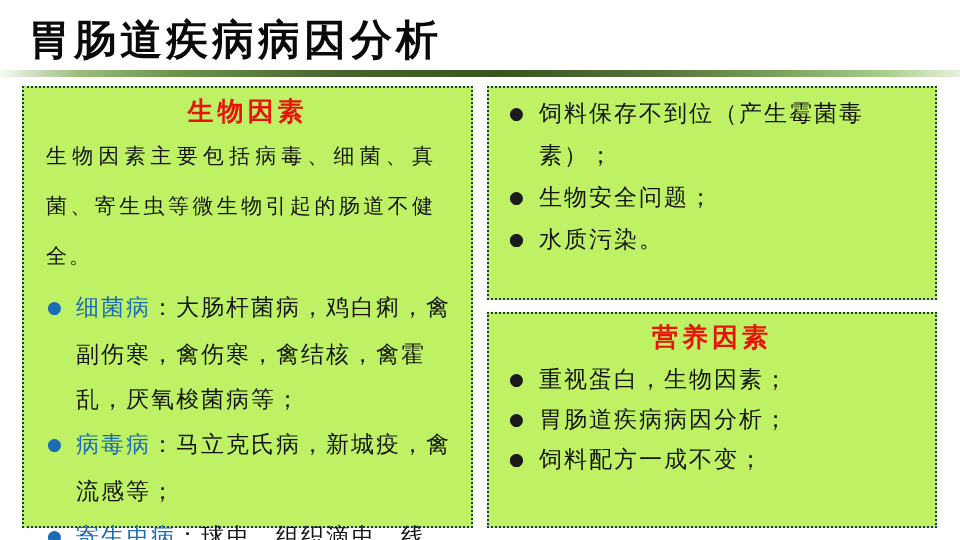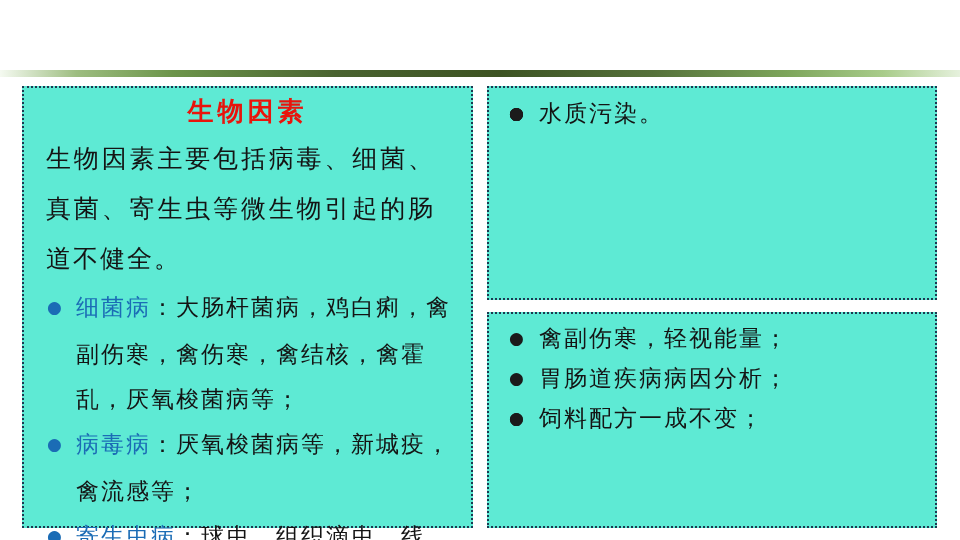--- a/index.html
+++ b/index.html
@@ -27,47 +27,47 @@
     left: 0; top: 70px;
     width: 960px; height: 7px;
     background: linear-gradient(90deg,
       #f5faf1 0%, #9dbd80 8%, #6c954a 18%, #4a6330 35%,
       #3d5322 52%, #55713a 68%, #7da55b 82%, #a8cc8a 92%, #e6f1dd 100%);
   }
 
   
   .box {
     position: absolute;
-    background: #5eead4;
+    background: #bef264;
     border: 2px dotted #1c3850;
     box-sizing: border-box;
   }
   .box-bio  { left: 22px;  top: 86px;  width: 451px; height: 442px; }
   .box-mgmt { left: 487px; top: 86px;  width: 450px; height: 214px; }
   .box-nutr { left: 487px; top: 312px; width: 450px; height: 216px; }
 
   .box-title {
     margin: 6px 0 0 0;
     text-align: center;
     font-size: 26px;
     font-weight: bold;
     letter-spacing: 4px;
     color: #e8140c;
     font-family: "DejaVu Serif", serif;
   }
 
   
   .intro {
     margin: 4px 36px 0 22px;
-    font-size: 25px;
+    font-size: 21px;
     line-height: 50px;
     letter-spacing: 2px;
     color: #141414;
     text-align: justify;
-    font-family: Liberation Sans, sans-serif;
+    font-family: Liberation Mono, monospace;
   }
   ul.disease-list {
     list-style: none;
     margin: 2px 0 0 0;
     padding: 0 16px 0 0;
   }
   ul.disease-list li {
     position: relative;
     padding-left: 52px;
     font-size: 23px;
@@ -103,59 +103,61 @@
   }
   .box-mgmt ul.factor-list li { line-height: 42px; }
   .box-nutr ul.factor-list li { line-height: 40px; }
   ul.factor-list .bullet { left: 20px; line-height: inherit; }
 </style>
 </head>
 <body>
 
 <div class="slide">
 
+  <div class="slide-title">胃肠道疾病病因分析</div>
   <div class="divider"></div>
 
   <div class="box box-bio">
     <h2 class="box-title">生物因素</h2>
     <p class="intro">生物因素主要包括病毒、细菌、真菌、寄生虫等微生物引起的肠道不健全。</p>
     <ul class="disease-list">
       <li>
         <span class="bullet blue">●</span><span class="term">细菌病</span><span>：大肠杆菌病，鸡白痢，禽副伤寒，禽伤寒，禽结核，禽霍乱，厌氧梭菌病等；</span>
       </li>
       <li>
-        <span class="bullet blue">●</span><span class="term">病毒病</span><span>：厌氧梭菌病等，新城疫，禽流感等；</span>
+        <span class="bullet blue">●</span><span class="term">病毒病</span><span>：马立克氏病，新城疫，禽流感等；</span>
       </li>
       <li>
         <span class="bullet blue">●</span><span class="term">寄生虫病</span><span>：球虫，组织滴虫，线虫，绦虫等。</span>
       </li>
     </ul>
   </div>
 
   <div class="box box-mgmt">
     <ul class="factor-list">
       <li>
-        <span class="bullet dark">●</span>
+        <span class="bullet dark">●</span><span>饲料保存不到位（产生霉菌毒素）；</span>
       </li>
       <li>
-        <span class="bullet dark">●</span>
+        <span class="bullet dark">●</span><span>生物安全问题；</span>
       </li>
       <li>
         <span class="bullet dark">●</span>
       </li>
       <li>
         <span class="bullet dark">●</span><span>水质污染。</span>
       </li>
     </ul>
   </div>
 
   <div class="box box-nutr">
+    <h2 class="box-title">营养因素</h2>
     <ul class="factor-list">
       <li>
-        <span class="bullet dark">●</span><span>禽副伤寒，轻视能量；</span>
+        <span class="bullet dark">●</span><span>重视蛋白，生物因素；</span>
       </li>
       <li>
         <span class="bullet dark">●</span><span>胃肠道疾病病因分析；</span>
       </li>
       <li>
         <span class="bullet dark">●</span>
       </li>
       <li>
         <span class="bullet dark">●</span><span>饲料配方一成不变；</span>
       </li>

